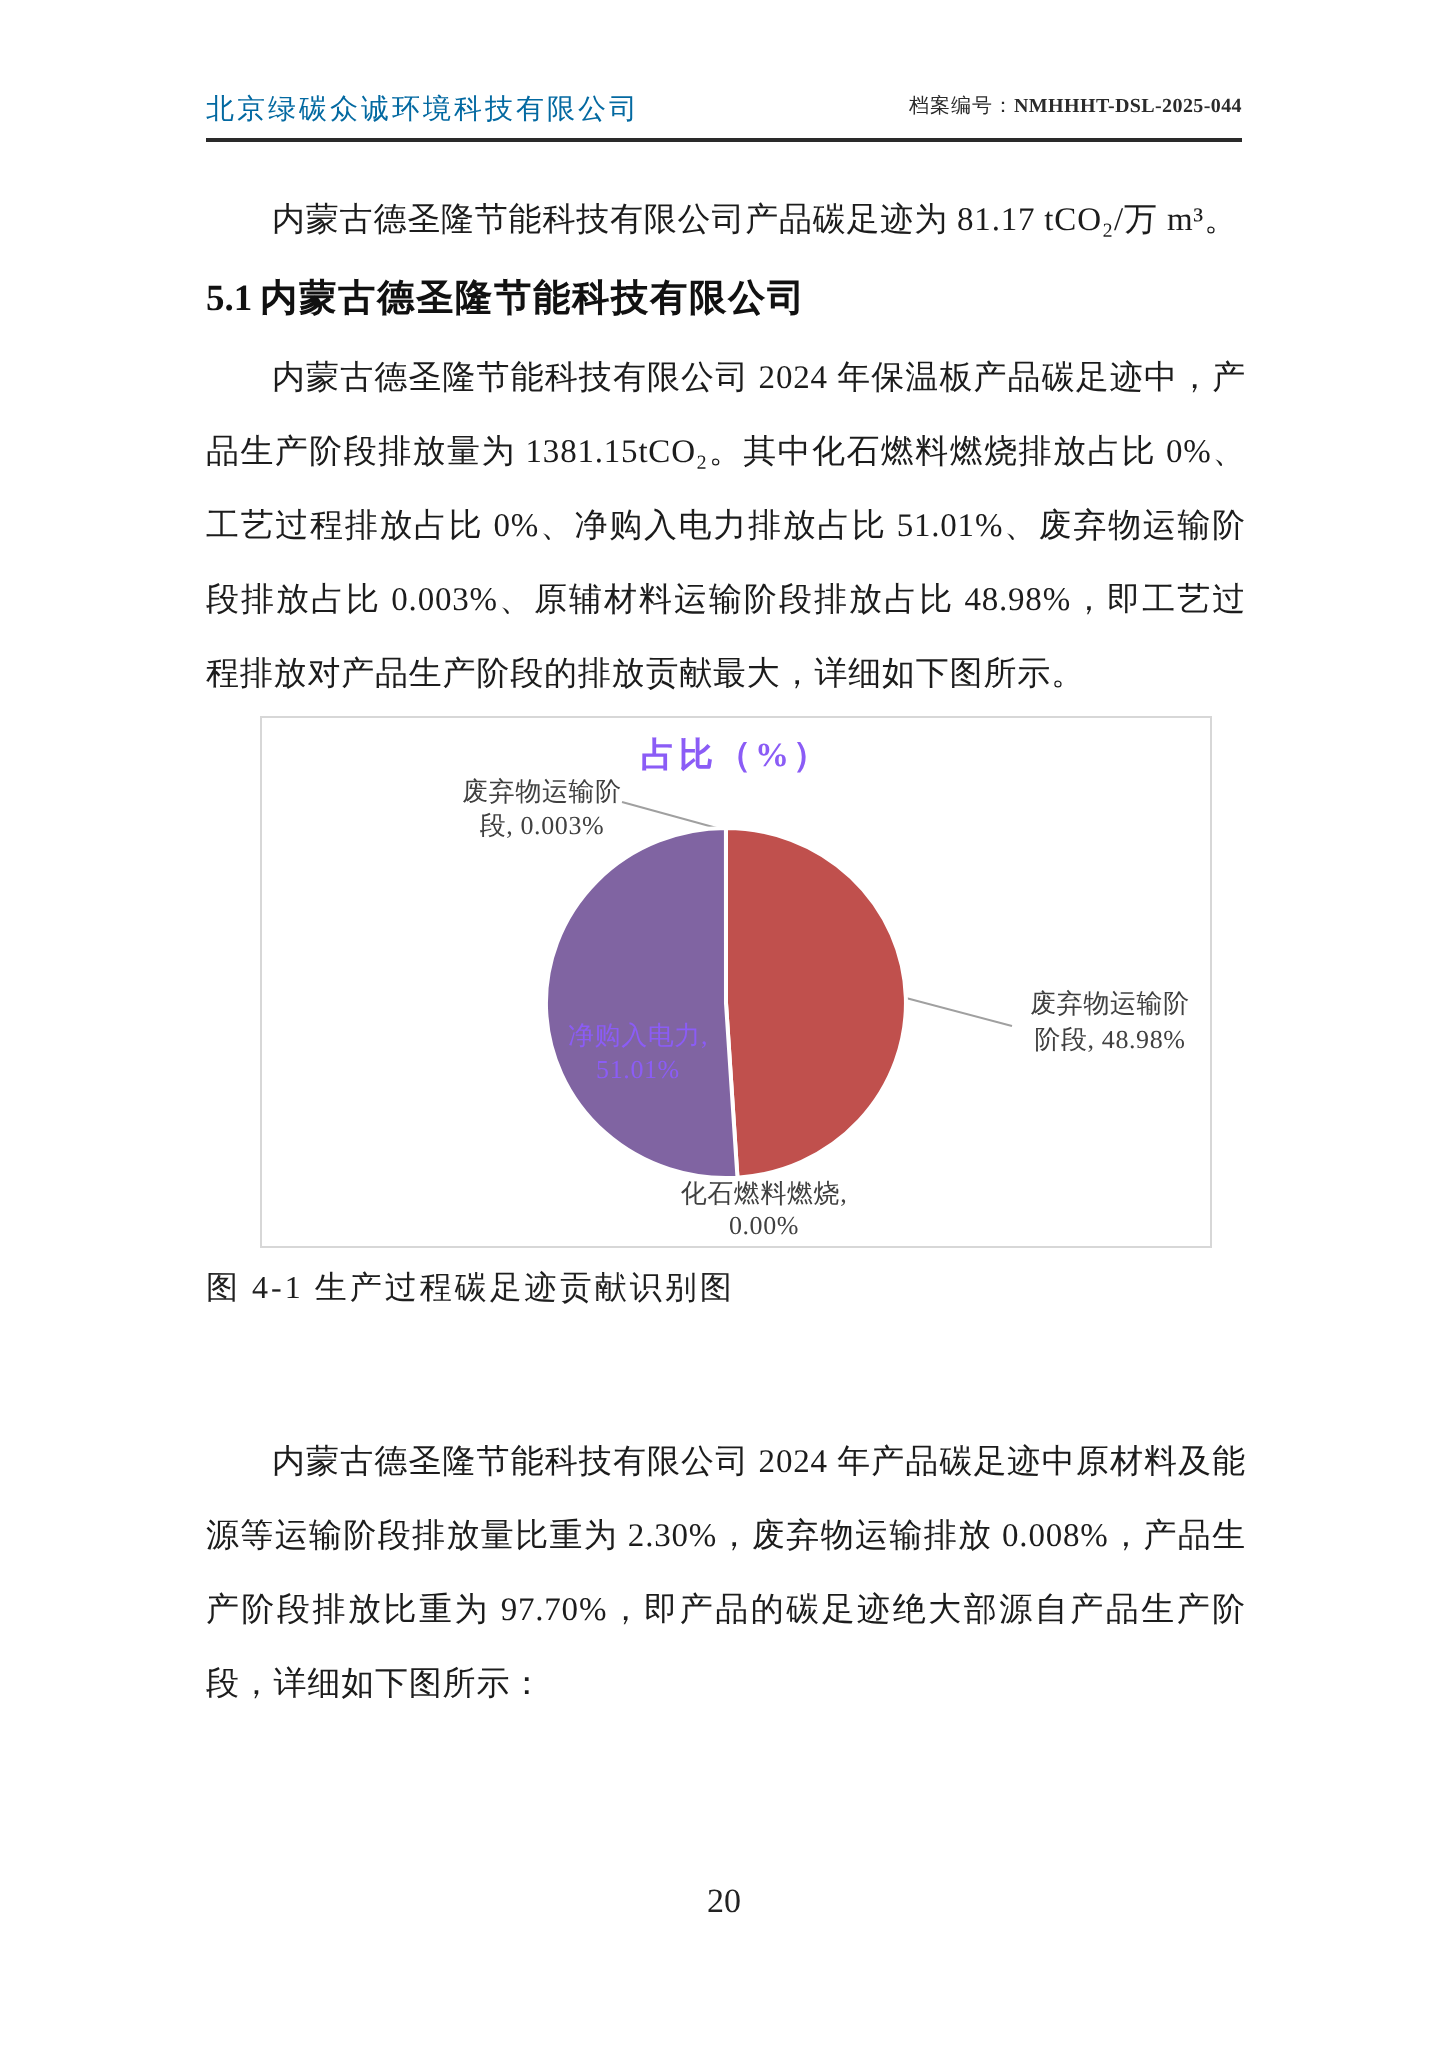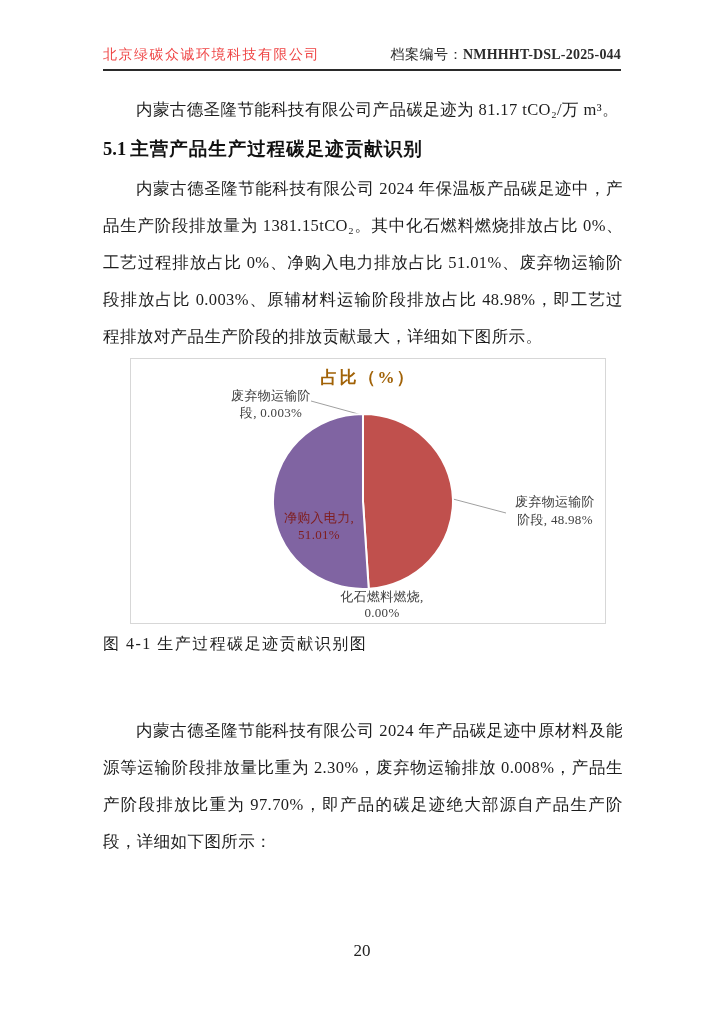--- a/index.html
+++ b/index.html
@@ -4,24 +4,24 @@
 <style>
   * { margin:0; padding:0; box-sizing:border-box; }
   html,body { background:#ffffff; }
   .page {
     position:relative; width:724px; height:1024px; background:#ffffff;
     font-family:"Liberation Serif","DejaVu Serif",serif;
     color:#1c1c1c; overflow:hidden;
   }
   .hdr-left {
     position:absolute; left:103px; top:46px; font-size:14px;
-    letter-spacing:1.5px; color:#ef4444;
+    letter-spacing:1.5px; color:#0369a1;
   }
   .hdr-right {
-    position:absolute; right:103px; top:46px; font-size:14px; color:#2b2b2b;
+    position:absolute; right:103px; top:46px; font-size:10px; color:#2b2b2b;
     letter-spacing:0.5px;
   }
   .hdr-right b { font-weight:bold; letter-spacing:0.2px; }
   .hdr-rule {
     position:absolute; left:103px; right:103px; top:69px;
     border-top:2px solid #2a2a2a;
   }
   .para {
     position:absolute; left:103px; width:520px;
     font-size:16.5px; line-height:37px; text-align:justify;
@@ -32,29 +32,29 @@
     position:absolute; left:103px; width:520px;
     font-size:18.5px; font-weight:bold; letter-spacing:1px; color:#111;
   }
   .heading .num { margin-right:4px; letter-spacing:0; }
   .chart-box {
     position:absolute; left:130px; top:358px; width:476px; height:266px;
     background:#ffffff; border:1px solid #d7d7d7;
   }
   .chart-title {
     position:absolute; left:0; top:7px; width:100%; text-align:center;
-    font-size:17px; font-weight:bold; letter-spacing:2px; color:#a16207;
+    font-size:17px; font-weight:bold; letter-spacing:2px; color:#8b5cf6;
   }
   .pie-svg { position:absolute; left:0; top:0; width:474px; height:264px; }
   .pie-label {
     position:absolute; font-size:13px; line-height:17px; text-align:center;
     color:#404040; letter-spacing:0.3px; white-space:nowrap;
   }
   .lbl-waste       { left:92px;  top:28px;  width:96px; }
-  .lbl-electricity { left:150px; top:150px; width:76px; color:#7f1d1d; }
+  .lbl-electricity { left:150px; top:150px; width:76px; color:#8b5cf6; }
   .lbl-materials   { left:374px; top:134px; width:100px; line-height:18px; }
   .lbl-fossil      { left:193px; top:230px; width:116px; line-height:16px; }
   .fig-caption {
     position:absolute; left:103px; top:634px; width:520px; text-align:left;
     font-size:16px; letter-spacing:1.5px; color:#1f1f1f;
   }
   .page-number {
     position:absolute; left:0; top:941px; width:100%; text-align:center;
     font-size:17px; color:#222;
   }
@@ -66,21 +66,21 @@
 
   <div class="hdr-left">北京绿碳众诚环境科技有限公司</div>
   <div class="hdr-right">
     <span>档案编号：</span><b>NMHHHT-DSL-2025-044</b>
   </div>
   <div class="hdr-rule"></div>
 
   <p class="para indent" style="top:91px;">内蒙古德圣隆节能科技有限公司产品碳足迹为 81.17 tCO₂/万 m³。</p>
 
   <h2 class="heading" style="top:136px;">
-    <span class="num">5.1</span><span>主营产品生产过程碳足迹贡献识别</span>
+    <span class="num">5.1</span><span>内蒙古德圣隆节能科技有限公司</span>
   </h2>
 
   <p class="para indent" style="top:170px;">内蒙古德圣隆节能科技有限公司 2024 年保温板产品碳足迹中，产品生产阶段排放量为 1381.15tCO₂。其中化石燃料燃烧排放占比 0%、工艺过程排放占比 0%、净购入电力排放占比 51.01%、废弃物运输阶段排放占比 0.003%、原辅材料运输阶段排放占比 48.98%，即工艺过程排放对产品生产阶段的排放贡献最大，详细如下图所示。</p>
 
   <div class="chart-box">
     <div class="chart-title">占比（%）</div>
 
     <svg class="pie-svg" viewBox="0 0 474 264">
       <line x1="180" y1="42" x2="231" y2="56" stroke="#a0a0a0" stroke-width="1"></line>
       <line x1="322" y1="140" x2="375" y2="154" stroke="#a0a0a0" stroke-width="1"></line>

